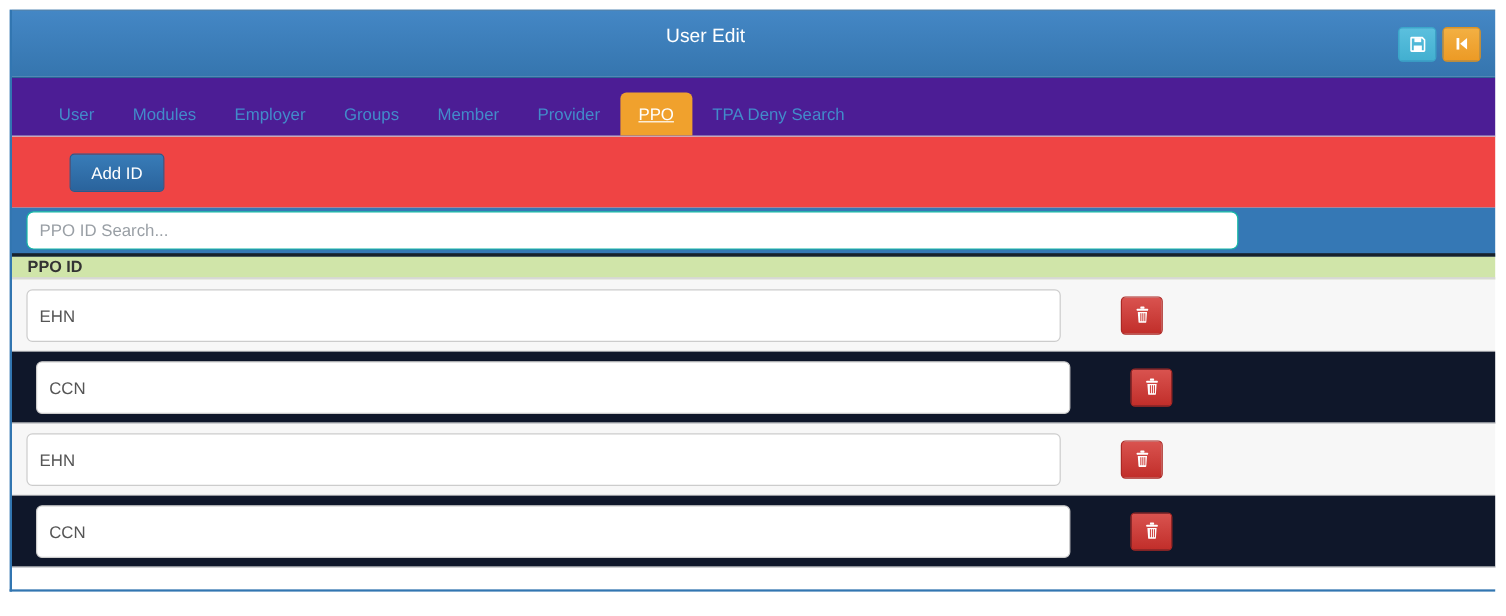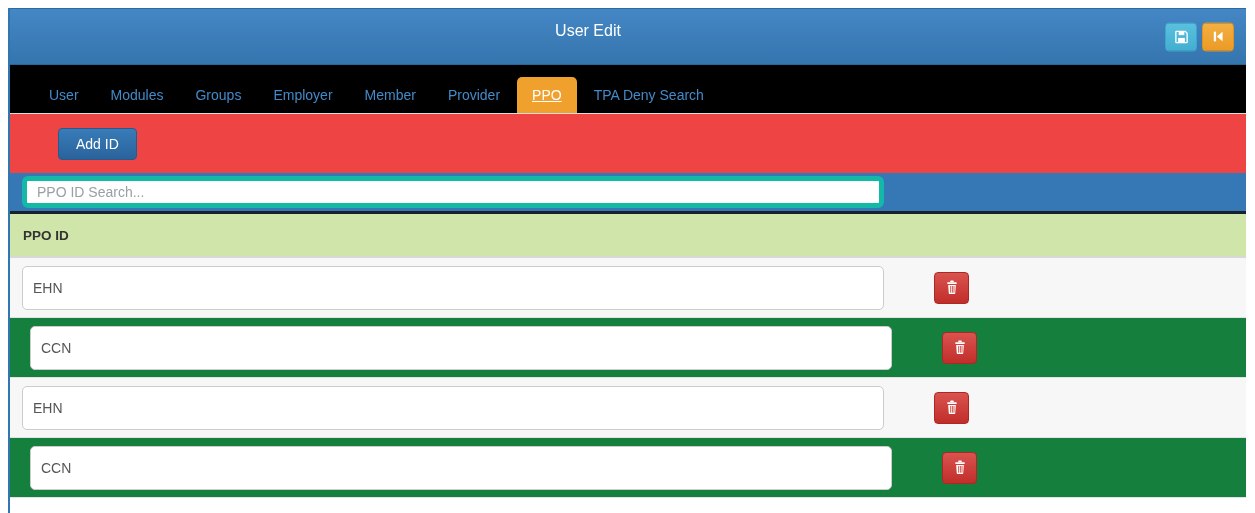--- a/index.html
+++ b/index.html
@@ -53,21 +53,21 @@
   .hbtn-back {
     background: linear-gradient(180deg, #f3b043 0%, #ec9a25 100%);
     border-color: #e2921b;
   }
   
   .tabs-bar {
     display: flex;
     align-items: flex-end;
     padding: 12px 10px 0 24px;
     border-bottom: 1px solid #dddddd;
-    background: #000000;
+    background: #4c1d95;
   }
   .tab {
     padding: 10px 15px;
     margin-right: 2px;
     color: #428bca;
     cursor: pointer;
     white-space: nowrap;
   }
   .tab.active {
     background: #f0a12d;
@@ -88,49 +88,49 @@
     font-family: inherit;
   }
   
   .search-strip {
     background: #3578b5;
     padding: 3px 0 3px 2px;
     border-bottom: 3px solid #18222c;
   }
   .search-input {
     margin-left: 10px;
-    width: 862px; height: 32px;
-    border: 5px solid #14b8a6;
+    width: 1010px; height: 32px;
+    border: 1px solid #14b8a6;
     border-radius: 6px;
     padding: 0 10px;
     font-size: 14px;
     color: #555555;
     font-family: inherit;
     outline: none;
   }
   .search-input::placeholder { color: #999fa5; }
   
   .table-header {
-    height: 44px;
+    height: 19px;
     background: #d0e5a9;
     display: flex; align-items: center;
     padding-left: 13px;
     font-weight: bold;
     font-size: 13.5px;
     color: #333333;
     border-bottom: 2px solid #d8d8d8;
   }
   .prow {
     height: 60px;
     display: flex; align-items: center;
     padding-left: 12px;
     border-bottom: 1px solid #e2e2e2;
   }
   .prow.odd  { background: #f7f7f7; }
-  .prow.even { background: #15803d; padding-left: 20px; }
+  .prow.even { background: #0f172a; padding-left: 20px; }
   .ppo-input {
     width: 862px; height: 44px;
     border: 1px solid #cccccc;
     border-radius: 5px;
     padding: 0 10px;
     font-size: 14px;
     color: #555555;
     font-family: inherit;
     outline: none;
   }
@@ -172,23 +172,23 @@
         </span>
       </button>
     </div>
   </div>
 
   <div class="tabs-bar">
   <div class="tab">User</div>
 
   <div class="tab">Modules</div>
 
+  <div class="tab">Employer</div>
+
   <div class="tab">Groups</div>
-
-  <div class="tab">Employer</div>
 
   <div class="tab">Member</div>
 
   <div class="tab">Provider</div>
 
   <div class="tab active">PPO</div>
 
   <div class="tab">TPA Deny Search</div>
 </div>
 

